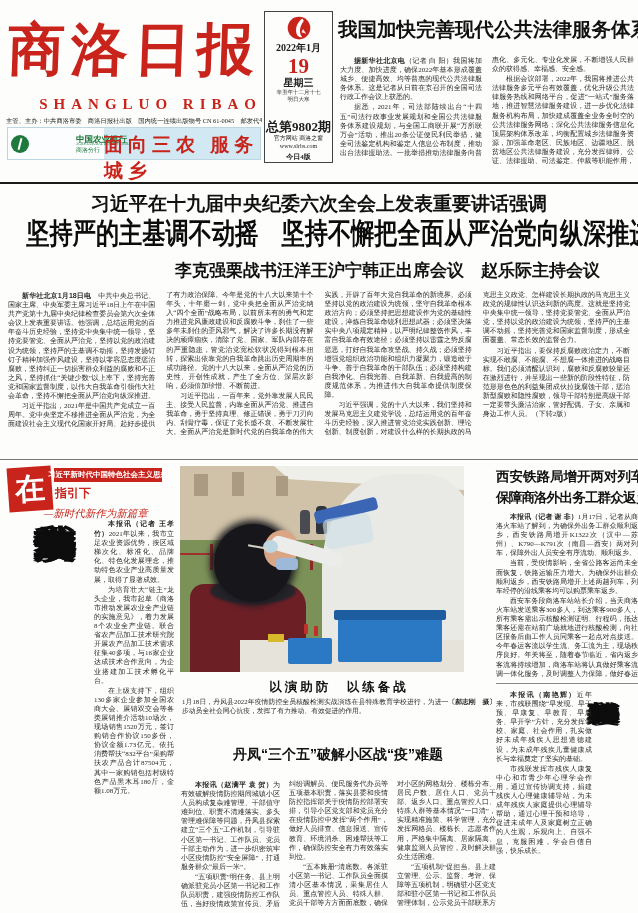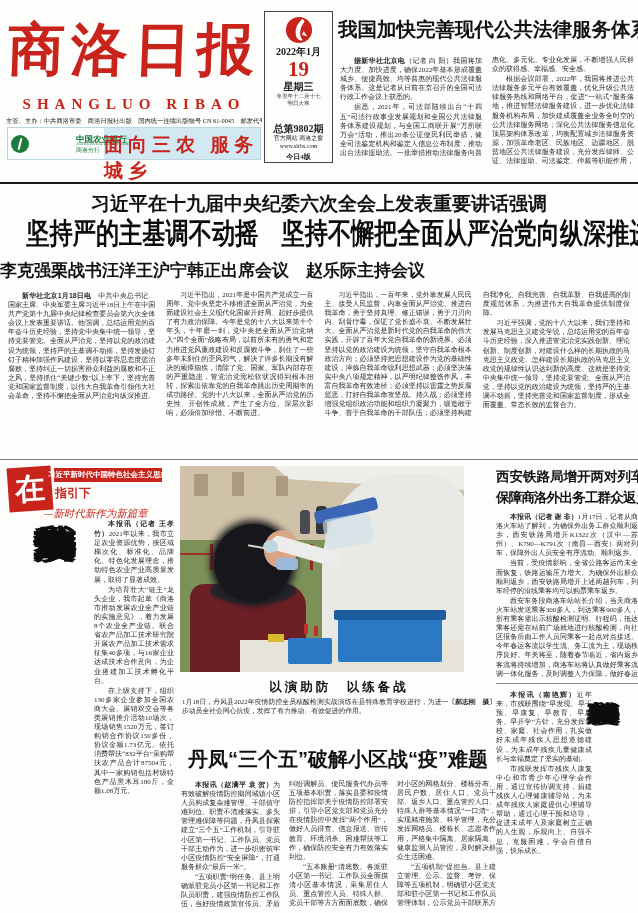--- a/index.html
+++ b/index.html
@@ -12,21 +12,21 @@
   .small{font-size:7px;line-height:1.3;color:#2a2a2a;}
   .small p{margin:0 0 1px 0;text-indent:2em;}
   .small p b{font-family:"Liberation Sans",sans-serif;}
   .cols2{column-count:2;column-gap:10px;overflow:hidden;}
   .cols3{column-count:3;column-gap:9px;overflow:hidden;}
   .cols4{column-count:4;column-gap:11px;overflow:hidden;}
 
   
   .mast-title{left:6px;top:4px;width:256px;height:92px;font-size:57px;line-height:92px;
     font-weight:bold;letter-spacing:6px;text-align:center;transform:skewX(-2deg);}
-  .mast-pinyin{left:6px;top:96px;width:256px;text-align:center;font-weight:bold;
+  .mast-pinyin{left:6px;top:96px;width:256px;text-align:right;font-weight:bold;
     font-size:15px;letter-spacing:6px;}
   .pub-line{left:6px;top:117px;width:256px;font-size:6.3px;white-space:nowrap;overflow:hidden;color:#222;}
   .banner{left:7px;top:127px;width:252px;height:31px;background:#d2e9f3;border:1px solid #bcd6e2;display:flex;}
   .bankbox{width:96px;height:100%;background:#fbfdfe;display:flex;align-items:center;padding-left:3px;box-sizing:border-box;gap:44px;}
   .banklogo{width:18px;height:18px;border-radius:50%;background:#1d7a3c;position:relative;flex:0 0 auto;}
   .banklogo::after{content:"";position:absolute;left:8px;top:3px;width:2px;height:12px;background:#fff;transform:rotate(14deg);}
   .bankcol{margin-left:3px;line-height:1;}
   .bankname{font-size:8.5px;font-weight:bold;color:#1d7a3c;white-space:nowrap;}
   .bankeng{font-size:3.5px;color:#1d7a3c;white-space:nowrap;}
   .bankbranch{font-size:6px;color:#1d7a3c;}
@@ -34,38 +34,38 @@
   .slogantxt{font-size:19px;font-weight:bold;letter-spacing:5px;font-family:"Liberation Sans",sans-serif;margin-top:28px;}
 
   
   .datebox{left:264px;top:11px;width:69px;height:152px;border:1px solid #444;
     display:flex;flex-direction:column;align-items:center;padding-top:4px;box-sizing:border-box;line-height:1.25;}
   .dlogo{width:30px;height:30px;margin-bottom:2px;}
   .d-ym{font-size:10px;font-weight:bold;}
   .d-day{font-size:21px;font-weight:bold;line-height:1.05;}
   .d-wk{font-size:10px;font-weight:bold;}
   .d-sm{font-size:5.5px;color:#333;}
-  .d-issue{font-size:10px;font-weight:bold;margin-top:16px;}
+  .d-issue{font-size:13px;font-weight:bold;margin-top:16px;}
   .d-site{font-size:6px;}
   .d-url{font-size:6px;}
   .d-pages{font-size:7px;font-weight:bold;margin-top:3px;}
 
   
   .law-hl{left:338px;top:16px;width:296px;font-size:19.5px;letter-spacing:0;white-space:nowrap;}
   .law-bd{left:340px;top:56px;width:294px;height:118px;}
 
   .hrule{left:0;top:182px;width:638px;height:2px;background:#1a1a1a;}
   .midrule{left:0;top:459px;width:638px;height:1px;background:#777;}
 
   
   .kicker{left:0;top:191px;width:638px;text-align:center;font-size:19px;}
   .leadhl{left:0;top:213px;width:638px;height:42px;display:flex;justify-content:center;align-items:center;margin-left:20px;}
   .leadhl span{font-size:29px;font-family:"Liberation Sans",sans-serif;font-weight:bold;
     white-space:nowrap;transform:scaleX(0.8);letter-spacing:0px;color:#0c0c0c;}
-  .subhead{left:0;top:259px;width:584px;text-align:left;font-size:17px;}
+  .subhead{left:0;top:259px;width:584px;text-align:right;font-size:17px;padding-left:16px;}
   .leadbd{left:8px;top:291px;width:622px;height:164px;}
 
   
   .sloganunit{left:8px;top:465px;width:166px;height:60px;}
   .zai{position:absolute;left:0;top:2px;width:44px;height:44px;background:#c8241c;color:#fff;
     font-size:30px;font-weight:bold;display:flex;align-items:center;justify-content:center;
     transform:rotate(-4deg);font-family:"Liberation Sans",sans-serif;}
   .sl1{position:absolute;left:46px;top:3px;width:108px;height:14px;background:#c8241c;color:#fff;
     font-size:7.5px;font-weight:bold;display:flex;align-items:center;justify-content:center;white-space:nowrap;}
   .sl2{position:absolute;left:47px;top:20px;font-size:12px;font-weight:bold;color:#c8241c;font-family:"Liberation Sans",sans-serif;}
@@ -119,21 +119,21 @@
   .rail-bd{left:496px;top:512px;width:142px;height:166px;overflow:hidden;}
   .raildiv{left:496px;top:683px;width:142px;height:1px;background:#888;}
 
   
   .vtitle-dis{left:606px;top:690px;width:14px;height:222px;writing-mode:vertical-rl;text-orientation:upright;
     font-family:"Liberation Sans",sans-serif;font-weight:bold;font-size:13px;letter-spacing:0.8px;
     transform:scaleX(2.5);transform-origin:100% 0;line-height:1;color:#0d0d0d;}
   .dis-bd{left:496px;top:690px;width:96px;height:221px;overflow:hidden;}
 
   
-  .dan-hl{left:180px;top:746px;width:316px;text-align:center;font-size:20px;white-space:nowrap;}
+  .dan-hl{left:180px;top:746px;width:316px;text-align:center;font-size:14px;white-space:nowrap;}
   .dan-bd{left:181px;top:780px;width:315px;height:131px;}
 </style>
 </head>
 <body>
 
 <div class="page">
 
   <div class="abs mast-title red">商洛日报</div>
   <div class="abs mast-pinyin red">SHANGLUO RIBAO</div>
   <div class="abs pub-line">主管、主办：中共商洛市委　商洛日报社出版　国内统一连续出版物号 CN 61-0045　邮发代号 51-32</div>
@@ -182,20 +182,21 @@
   <div class="abs kicker hd">习近平在十九届中央纪委六次全会上发表重要讲话强调</div>
   <div class="abs leadhl">
     <span>坚持严的主基调不动摇　坚持不懈把全面从严治党向纵深推进</span>
   </div>
   <div class="abs subhead hd">李克强栗战书汪洋王沪宁韩正出席会议　赵乐际主持会议</div>
   <div class="abs leadbd small cols4 just">
     <p><b>新华社北京1月18日电</b>　<span>中共中央总书记、国家主席、中央军委主席习近平18日上午在中国共产党第十九届中央纪律检查委员会第六次全体会议上发表重要讲话。他强调，总结运用党的百年奋斗历史经验，坚持党中央集中统一领导，坚持党要管党、全面从严治党，坚持以党的政治建设为统领，坚持严的主基调不动摇，坚持发扬钉钉子精神加强作风建设，坚持以零容忍态度惩治腐败，坚持纠正一切损害群众利益的腐败和不正之风，坚持抓住“关键少数”以上率下，坚持完善党和国家监督制度，以伟大自我革命引领伟大社会革命，坚持不懈把全面从严治党向纵深推进。</span></p>
     <p>习近平指出，2021年是中国共产党成立一百周年。党中央坚定不移推进全面从严治党，为全面建设社会主义现代化国家开好局、起好步提供了有力政治保障。今年是党的十八大以来第十个年头，十年磨一剑，党中央把全面从严治党纳入“四个全面”战略布局，以前所未有的勇气和定力推进党风廉政建设和反腐败斗争，刹住了一些多年未刹住的歪风邪气，解决了许多长期没有解决的顽瘴痼疾，清除了党、国家、军队内部存在的严重隐患，管党治党宽松软状况得到根本扭转，探索出依靠党的自我革命跳出历史周期率的成功路径。党的十八大以来，全面从严治党的历史性、开创性成就，产生了全方位、深层次影响，必须倍加珍惜、不断前进。</p>
     <p>习近平指出，一百年来，党外靠发展人民民主、接受人民监督，内靠全面从严治党、推进自我革命，勇于坚持真理、修正错误，勇于刀刃向内、刮骨疗毒，保证了党长盛不衰、不断发展壮大。全面从严治党是新时代党的自我革命的伟大实践，开辟了百年大党自我革命的新境界。必须坚持以党的政治建设为统领，坚守自我革命根本政治方向；必须坚持把思想建设作为党的基础性建设，淬炼自我革命锐利思想武器；必须坚决落实中央八项规定精神，以严明纪律整饬作风，丰富自我革命有效途径；必须坚持以雷霆之势反腐惩恶，打好自我革命攻坚战、持久战；必须坚持增强党组织政治功能和组织力凝聚力，锻造敢于斗争、善于自我革命的干部队伍；必须坚持构建自我净化、自我完善、自我革新、自我提高的制度规范体系，为推进伟大自我革命提供制度保障。</p>
     <p>习近平强调，党的十八大以来，我们坚持和发展马克思主义建党学说，总结运用党的百年奋斗历史经验，深入推进管党治党实践创新、理论创新、制度创新，对建设什么样的长期执政的马克思主义政党、怎样建设长期执政的马克思主义政党的规律性认识达到新的高度。这就是坚持党中央集中统一领导，坚持党要管党、全面从严治党，坚持以党的政治建设为统领，坚持严的主基调不动摇，坚持完善党和国家监督制度，形成全面覆盖、常态长效的监督合力。</p>
+    <p>习近平指出，要保持反腐败政治定力，不断实现不敢腐、不能腐、不想腐一体推进的战略目标。我们必须清醒认识到，腐败和反腐败较量还在激烈进行，并呈现出一些新的阶段性特征，防范形形色色的利益集团成伙拉拢腐蚀干部，惩治新型腐败和隐性腐败，领导干部特别是高级干部一定要带头廉洁治家，管好配偶、子女、亲属和身边工作人员。（下转2版）</p>
   </div>
 
   <div class="abs midrule"></div>
 
   <div class="abs sloganunit">
     <div class="zai">在</div>
     <div class="sl1">习近平新时代中国特色社会主义思想</div>
     <div class="sl2">指引下</div>
     <div class="sls">—新时代新作为新篇章</div>
   </div>

